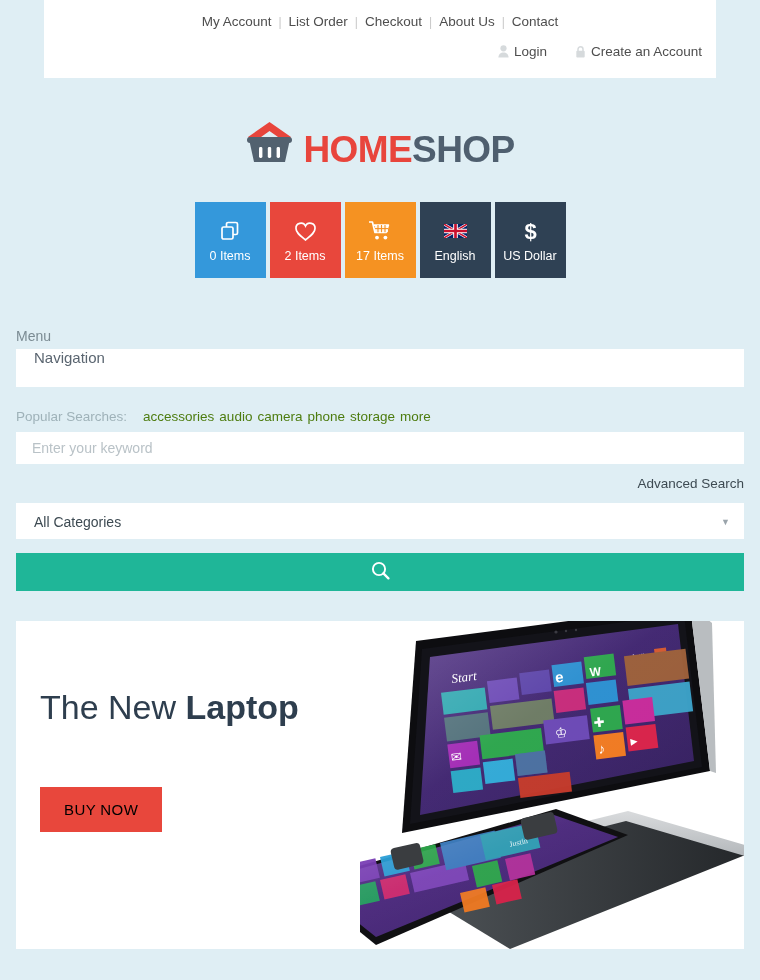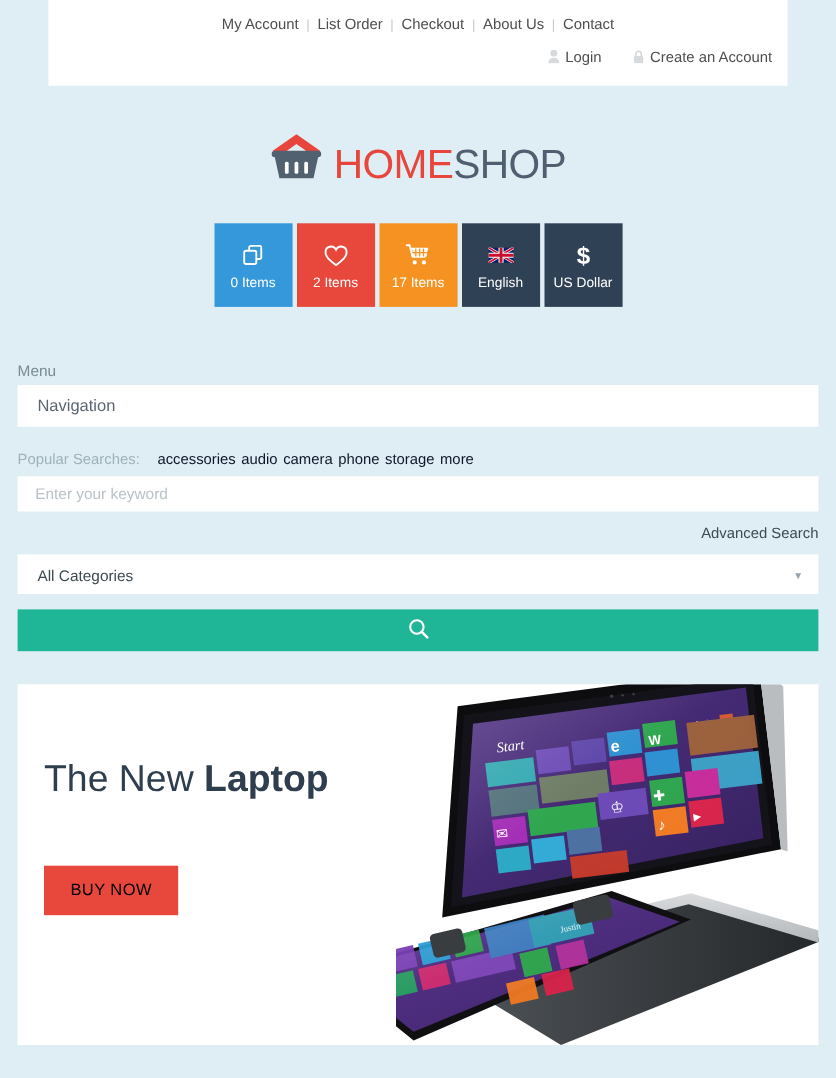--- a/index.html
+++ b/index.html
@@ -58,21 +58,21 @@
   .logo-wrap {
     text-align: center;
     padding-top: 42px;
     padding-bottom: 6px;
   }
   .logo-inner { display: inline-block; white-space: nowrap; line-height: 1; }
   .logo-mark { display: inline-block; vertical-align: -11px; margin-right: 9px; }
   .logo-text {
     display: inline-block;
     font-size: 37px;
-    font-weight: normal;
+    font-weight: bold;
     letter-spacing: -0.6px;
     vertical-align: middle;
     text-align: center;
   }
   .logo-a { color: #e8453c; }
   .logo-b { color: #4f5f6f; }
 
   
   .tiles {
     display: flex;
@@ -105,36 +105,36 @@
   .menu-label {
     color: #7b8b93;
     font-size: 14px;
     margin-top: 50px;
     margin-bottom: 5px;
   }
   .nav-box {
     background: #fff;
     height: 38px;
     display: flex;
-    align-items: center;
+    align-items: flex-start;
     padding: 0 18px;
     color: #5a6570;
     font-size: 15px;
     cursor: pointer;
   }
 
   
   .popular {
     margin-top: 22px;
     font-size: 13.5px;
     color: #9fb2b9;
     white-space: nowrap;
   }
   .popular a {
-    color: #0f172a;
+    color: #4d7c0f;
     text-decoration: none;
     margin-left: 5px;
   }
   .popular .plabel { margin-right: 11px; }
 
   
   .search-input {
     width: 100%;
     height: 32px;
     border: none;

